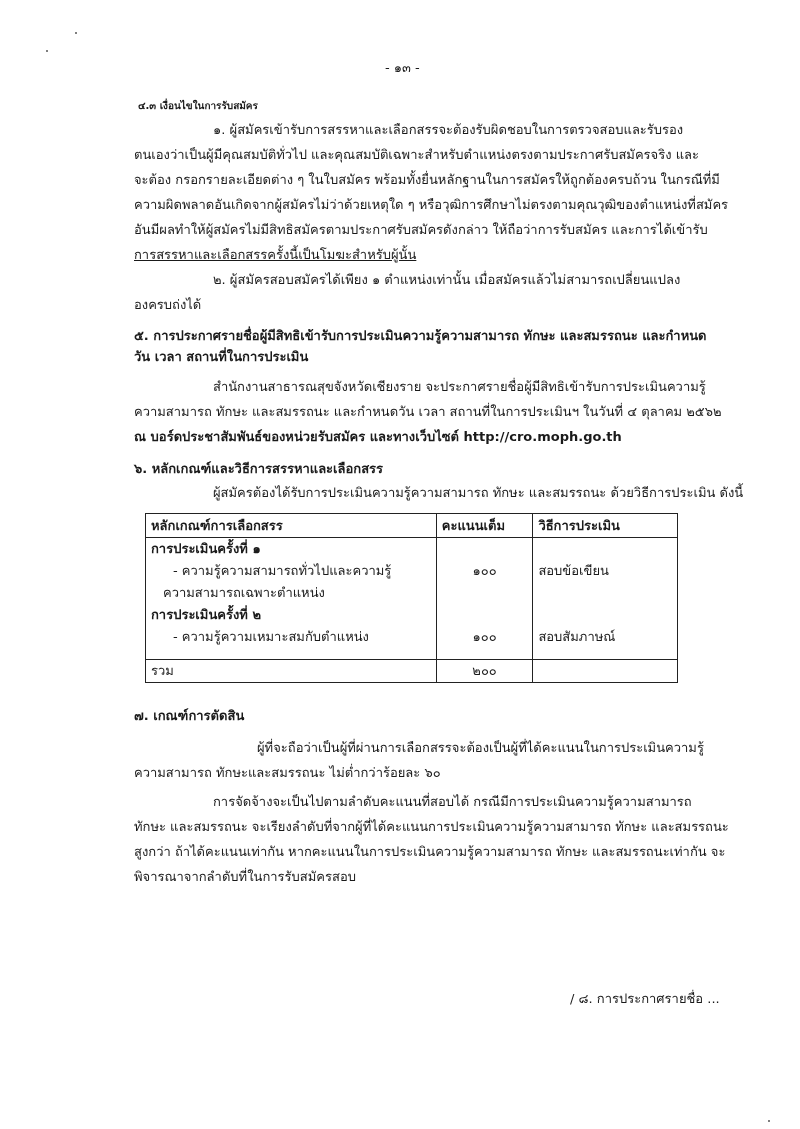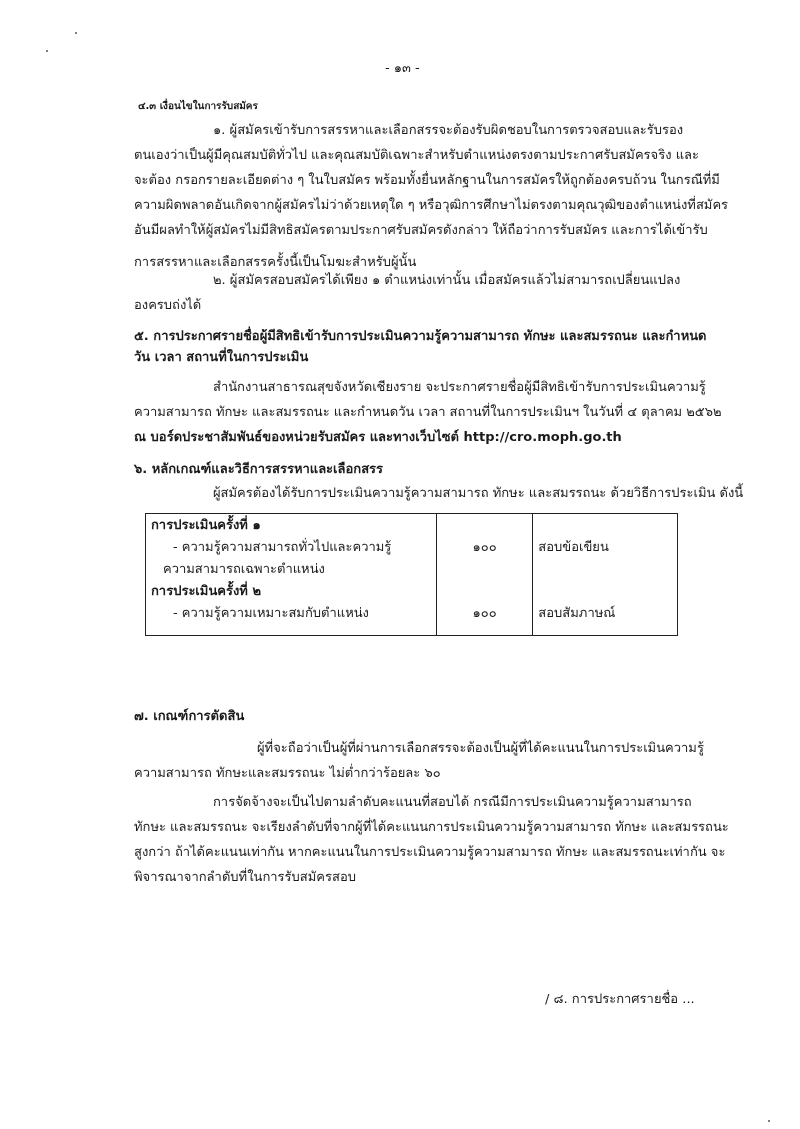--- a/index.html
+++ b/index.html
@@ -37,21 +37,21 @@
 
 <div class="abs" style="left:385px;top:57px;">- ๑๓ -</div>
 
 <div class="abs b" style="left:138px;top:98px;font-size:10px;">๔.๓ เงื่อนไขในการรับสมัคร</div>
 <div>
   <div class="abs line" style="left:213px;top:118px;">๑. ผู้สมัครเข้ารับการสรรหาและเลือกสรรจะต้องรับผิดชอบในการตรวจสอบและรับรอง</div>
   <div class="abs line" style="left:134px;top:143px;">ตนเองว่าเป็นผู้มีคุณสมบัติทั่วไป และคุณสมบัติเฉพาะสำหรับตำแหน่งตรงตามประกาศรับสมัครจริง   และ</div>
   <div class="abs line" style="left:134px;top:168px;">จะต้อง  กรอกรายละเอียดต่าง ๆ ในใบสมัคร พร้อมทั้งยื่นหลักฐานในการสมัครให้ถูกต้องครบถ้วน ในกรณีที่มี</div>
   <div class="abs line" style="left:134px;top:193px;">ความผิดพลาดอันเกิดจากผู้สมัครไม่ว่าด้วยเหตุใด ๆ  หรือวุฒิการศึกษาไม่ตรงตามคุณวุฒิของตำแหน่งที่สมัคร</div>
   <div class="abs line" style="left:134px;top:218px;">อันมีผลทำให้ผู้สมัครไม่มีสิทธิสมัครตามประกาศรับสมัครดังกล่าว ให้ถือว่าการรับสมัคร และการได้เข้ารับ</div>
-  <div class="abs line" style="left:134px;top:250px;">การสรรหาและเลือกสรรครั้งนี้เป็นโมฆะสำหรับผู้นั้น</div>
+  <div class="abs line" style="left:134px;top:243px;text-decoration:underline;">การสรรหาและเลือกสรรครั้งนี้เป็นโมฆะสำหรับผู้นั้น</div>
 </div>
 <div>
   <div class="abs line" style="left:213px;top:268px;">๒. ผู้สมัครสอบสมัครได้เพียง ๑ ตำแหน่งเท่านั้น เมื่อสมัครแล้วไม่สามารถเปลี่ยนแปลง</div>
   <div class="abs line" style="left:134px;top:293px;">องครบถ่งได้</div>
 </div>
 
 <div>
   <div class="abs b line" style="left:134px;top:324px;">๕. การประกาศรายชื่อผู้มีสิทธิเข้ารับการประเมินความรู้ความสามารถ ทักษะ และสมรรถนะ และกำหนด</div>
   <div class="abs b line" style="left:134px;top:345px;">วัน เวลา  สถานที่ในการประเมิน</div>
 </div>
@@ -59,20 +59,25 @@
   <div class="abs line" style="left:213px;top:375px;">สำนักงานสาธารณสุขจังหวัดเชียงราย จะประกาศรายชื่อผู้มีสิทธิเข้ารับการประเมินความรู้</div>
   <div class="abs line" style="left:134px;top:400px;">ความสามารถ ทักษะ และสมรรถนะ และกำหนดวัน เวลา สถานที่ในการประเมินฯ ในวันที่ ๔ ตุลาคม ๒๕๖๒</div>
   <div class="abs line b" style="left:134px;top:425px;">ณ  บอร์ดประชาสัมพันธ์ของหน่วยรับสมัคร และทางเว็บไซต์  http://cro.moph.go.th</div>
 </div>
 
 <div class="abs b" style="left:134px;top:458px;">๖. หลักเกณฑ์และวิธีการสรรหาและเลือกสรร</div>
 <div class="abs" style="left:213px;top:482px;">ผู้สมัครต้องได้รับการประเมินความรู้ความสามารถ ทักษะ และสมรรถนะ ด้วยวิธีการประเมิน ดังนี้</div>
 
 <table class="criteria">
   <tbody>
+      <tr>
+    <th class="c1">หลักเกณฑ์การเลือกสรร</th>
+    <th class="c2" style="text-align:left;">คะแนนเต็ม</th>
+    <th class="c3">วิธีการประเมิน</th>
+  </tr>
   <tr>
     <td class="c1" style="height:121px;">
       <div class="cell-line b">การประเมินครั้งที่  ๑</div>
       <div class="cell-line indent">-  ความรู้ความสามารถทั่วไปและความรู้</div>
       <div class="cell-line indent2">ความสามารถเฉพาะตำแหน่ง</div>
       <div class="cell-line b">การประเมินครั้งที่  ๒</div>
       <div class="cell-line indent">-  ความรู้ความเหมาะสมกับตำแหน่ง</div>
     </td>
     <td class="c2">
       <div class="cell-line" style="height:22px;"></div>
@@ -80,28 +85,33 @@
       <div class="cell-line" style="height:44px;"></div>
       <div class="cell-line">๑๐๐</div>
     </td>
     <td class="c3">
       <div class="cell-line" style="height:22px;"></div>
       <div class="cell-line">สอบข้อเขียน</div>
       <div class="cell-line" style="height:44px;"></div>
       <div class="cell-line">สอบสัมภาษณ์</div>
     </td>
   </tr>
+  <tr>
+    <td class="c1" style="line-height:22px;">รวม</td>
+    <td class="c2" style="line-height:22px;">๒๐๐</td>
+    <td class="c3"></td>
+  </tr>
 </tbody>
   </table>
 
 <div class="abs b" style="left:134px;top:705px;">๗. เกณฑ์การตัดสิน</div>
 <div>
   <div class="abs line" style="left:213px;top:736px;margin-left:44px;">ผู้ที่จะถือว่าเป็นผู้ที่ผ่านการเลือกสรรจะต้องเป็นผู้ที่ได้คะแนนในการประเมินความรู้</div>
   <div class="abs line" style="left:134px;top:761px;">ความสามารถ ทักษะและสมรรถนะ ไม่ต่ำกว่าร้อยละ  ๖๐</div>
 </div>
 <div>
   <div class="abs line" style="left:213px;top:790px;">การจัดจ้างจะเป็นไปตามลำดับคะแนนที่สอบได้ กรณีมีการประเมินความรู้ความสามารถ</div>
   <div class="abs line" style="left:134px;top:815px;text-align:right;">ทักษะ และสมรรถนะ จะเรียงลำดับที่จากผู้ที่ได้คะแนนการประเมินความรู้ความสามารถ ทักษะ และสมรรถนะ</div>
   <div class="abs line" style="left:134px;top:840px;">สูงกว่า ถ้าได้คะแนนเท่ากัน หากคะแนนในการประเมินความรู้ความสามารถ ทักษะ และสมรรถนะเท่ากัน จะ</div>
   <div class="abs line" style="left:134px;top:865px;">พิจารณาจากลำดับที่ในการรับสมัครสอบ</div>
 </div>
 
-<div class="abs" style="left:545px;top:988px;">/ ๘. การประกาศรายชื่อ ...</div>
+<div class="abs" style="left:570px;top:988px;">/ ๘. การประกาศรายชื่อ ...</div>
 
 </body></html>

